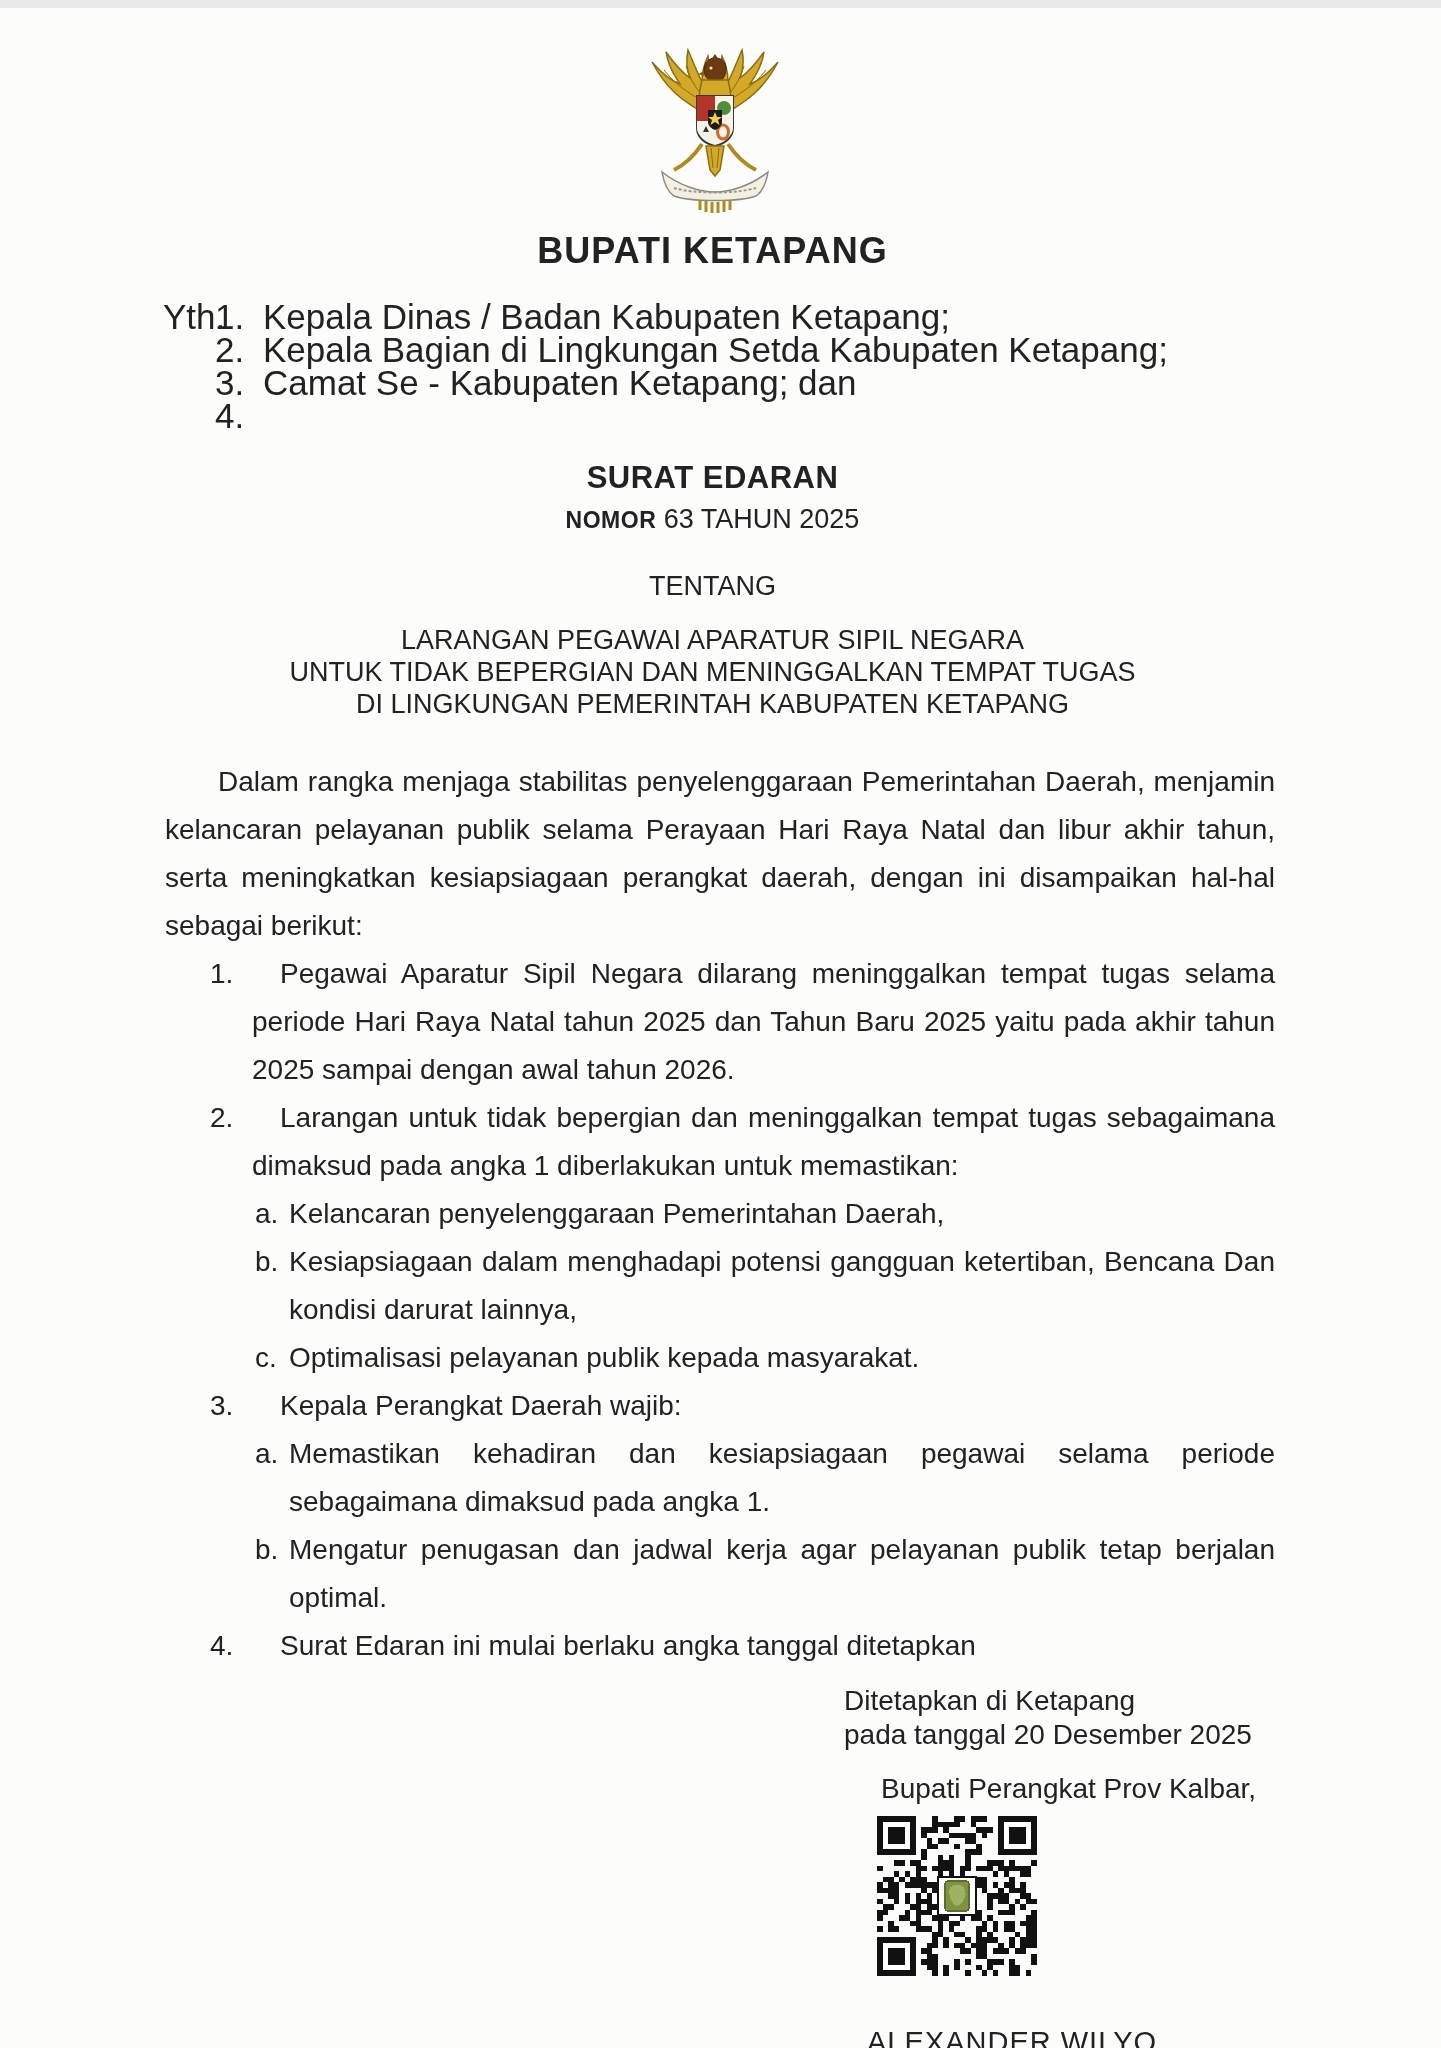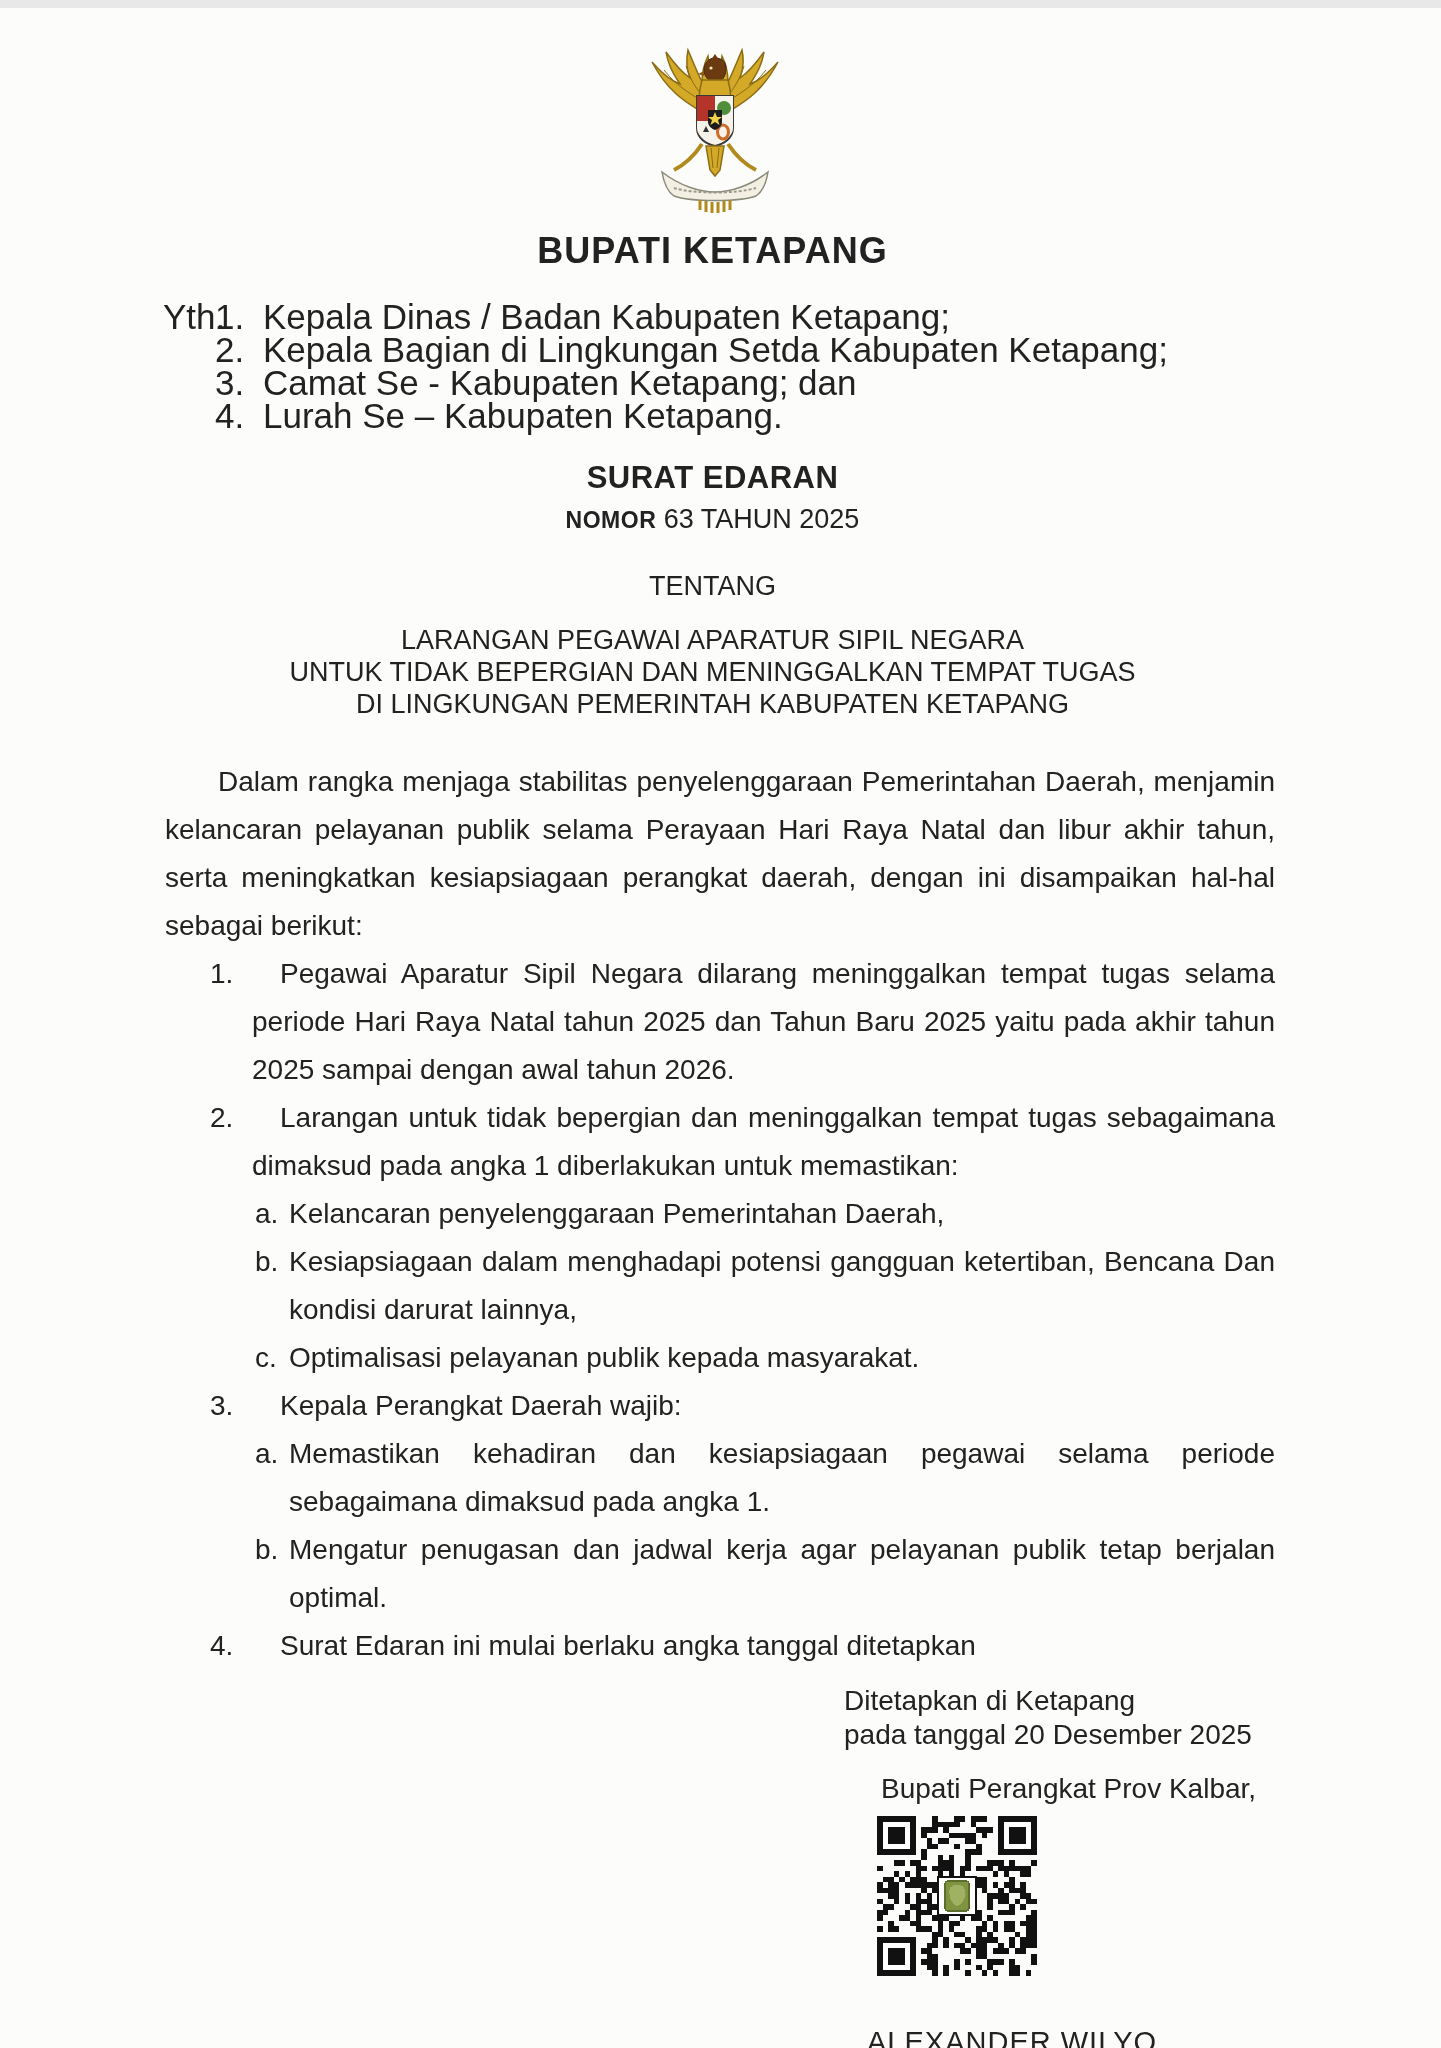--- a/index.html
+++ b/index.html
@@ -105,21 +105,20 @@
       <span>Kepala Bagian di Lingkungan Setda Kabupaten Ketapang;</span>
     </div>
     <div class="addr-row">
       <span class="addr-spacer"></span>
       <span class="addr-num">3.</span>
       <span>Camat Se - Kabupaten Ketapang; dan</span>
     </div>
     <div class="addr-row">
       <span class="addr-spacer"></span>
       <span class="addr-num">4.</span>
-      <span>Lurah Se – Kabupaten Ketapang.</span>
     </div>
   </div>
 
   <div class="doc-title">
     <div class="main">SURAT EDARAN</div>
     <div class="nomor">
       <span class="nomor-label">NOMOR</span>
       <span>63 TAHUN 2025</span>
     </div>
   </div>

